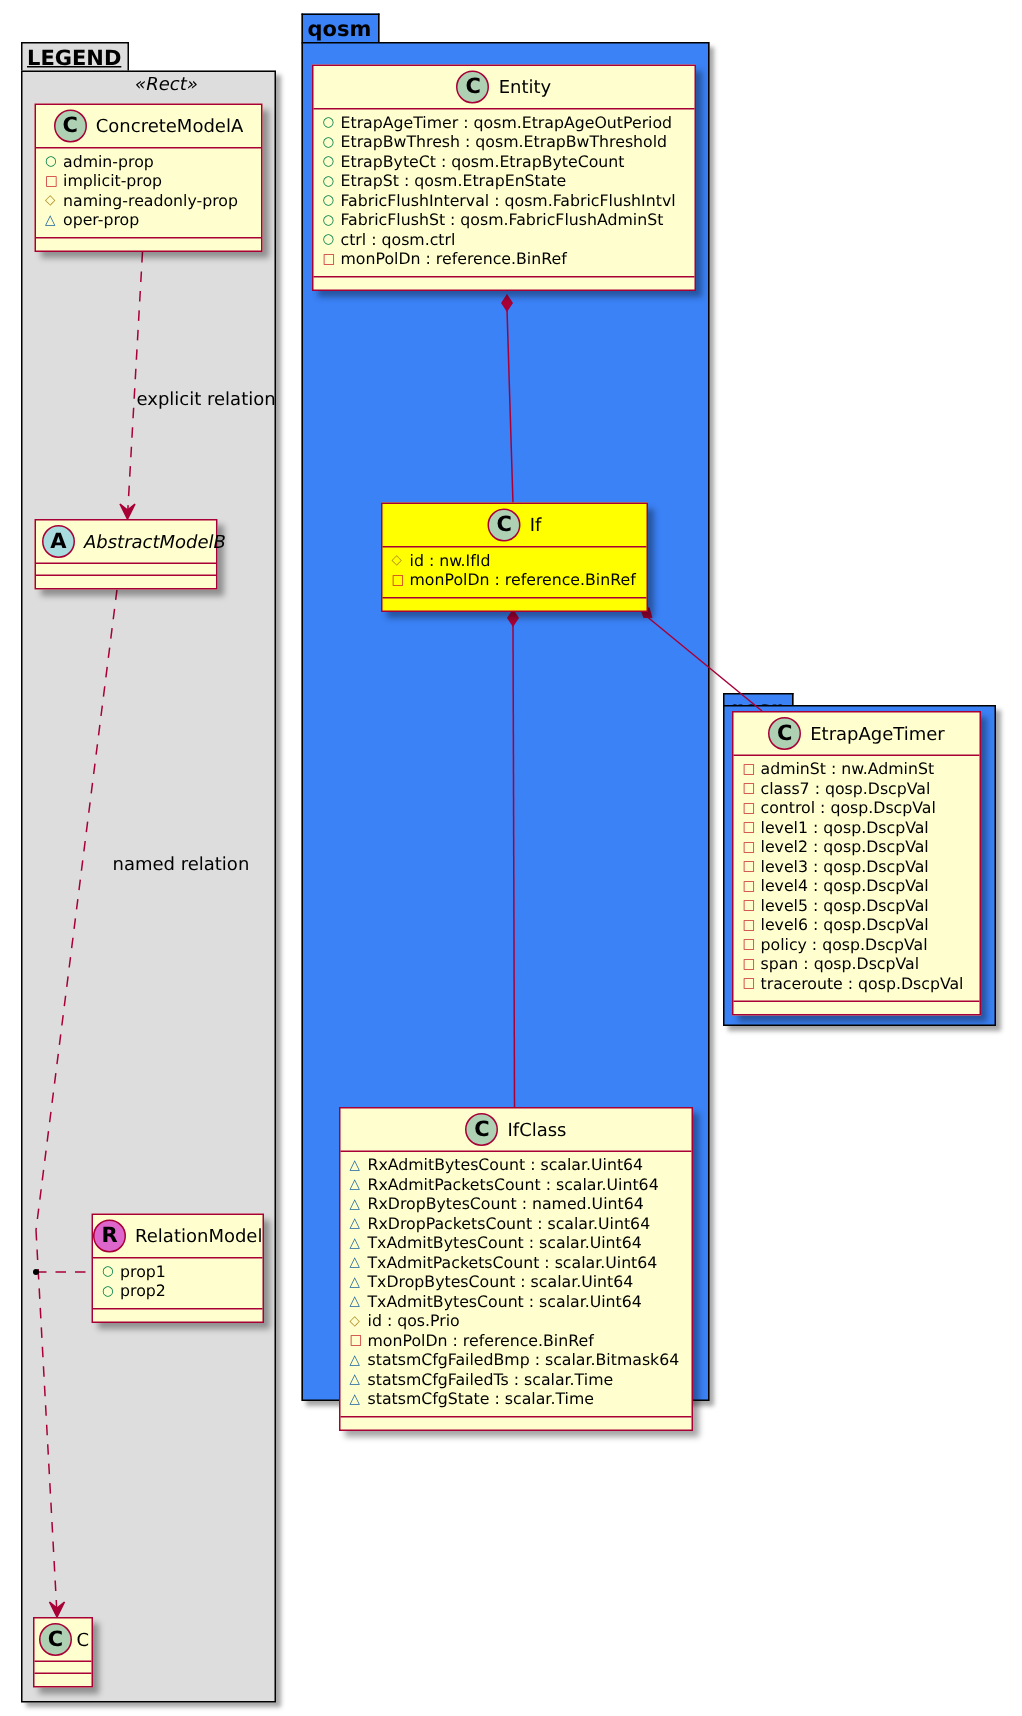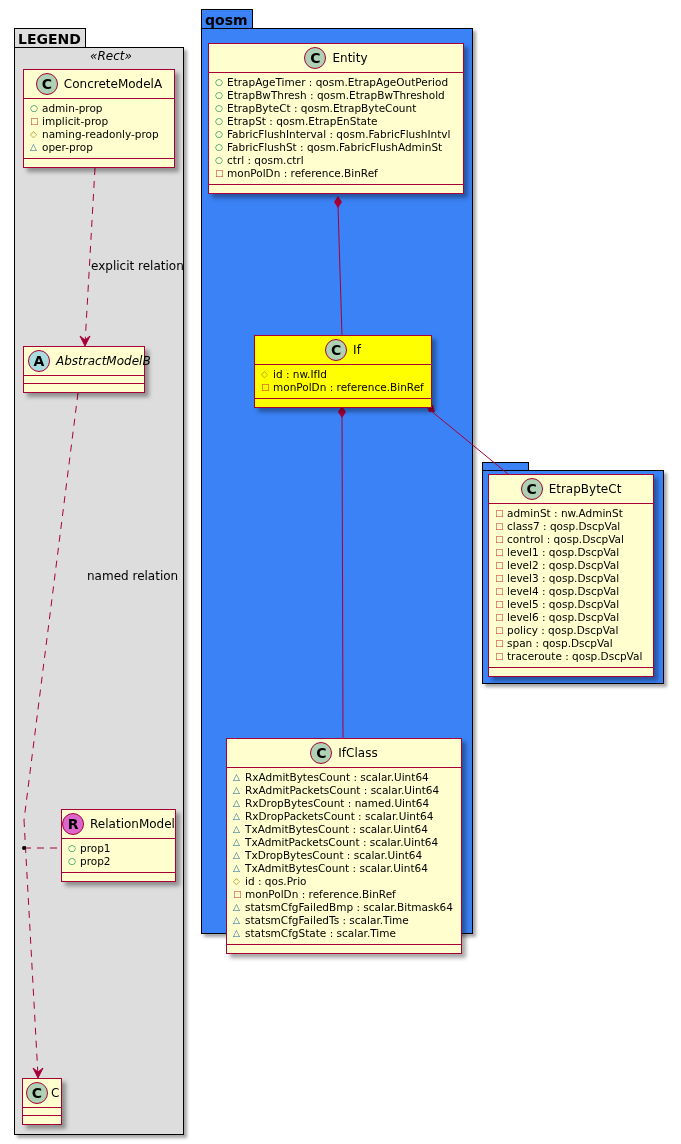--- a/index.html
+++ b/index.html
@@ -37,21 +37,21 @@
   .vis.priv { color:#c82930; }
   .vis.prot { color:#b38d22; }
   .vis.pkgv { color:#1963a0; }
   .italic { font-style:italic; }
   .stereo { font-style:italic; font-size:12px;padding-left:24px; }
   .rel-label { position:absolute; font-size:12px; }
 </style>
 </head>
 <body>
 
-<div class="pkg-tab legend-tab" style="left:14px;top:28px;">LEGEND</div>
+<div class="pkg-tab legend-tab" style="left:14px;top:28px;text-decoration:underline;">LEGEND</div>
 <div class="pkg-body legend-bg" style="left:14px;top:47px;width:168px;height:1086px;">
   <div class="stereo abs" style="left:0;right:0;top:1px;text-align:center;">«Rect»</div>
 </div>
 
 <div class="pkg-tab white-bg" style="left:201px;top:9px;">qosm</div>
 <div class="pkg-body white-bg" style="left:201px;top:28px;width:270px;height:904px;"></div>
 
 <div class="pkg-tab white-bg" style="left:482px;top:451px;margin-top:11px;">qosp</div>
 <div class="pkg-body white-bg" style="left:482px;top:470px;width:180px;height:212px;"></div>
 
@@ -70,21 +70,21 @@
   <path d="M338,196 L342,202 L338,208 L334,202 Z" fill="#a80036"></path>
 
   <line x1="342" y1="415" x2="343" y2="738" stroke="#a80036" stroke-width="1"></line>
   <path d="M342,406 L346,412 L342,418 L338,412 Z" fill="#a80036"></path>
 
   <line x1="430" y1="410" x2="508" y2="474" stroke="#a80036" stroke-width="1"></line>
   <path d="M426,404 L433,405 L435,412 L429,412 Z" fill="#a80036"></path>
 </svg>
 
 <div class="rel-label" style="left:91px;top:259px;">explicit relation</div>
-<div class="rel-label" style="left:75px;top:569px;margin-left:12px;">named relation</div>
+<div class="rel-label" style="left:75px;top:569px;">named relation</div>
 
 <div class="cls" style="left:23px;top:69px;width:150px;">
   <div class="head">
     <span class="badge c">C</span>
     <span>ConcreteModelA</span>
   </div>
   <div class="attrs">
     <div class="attr">
         <span class="vis pub">○</span>
         <span>admin-prop</span>
@@ -259,21 +259,21 @@
         <span class="vis pkgv">△</span>
         <span>statsmCfgState : scalar.Time</span>
       </div>
     </div>
   <div class="ops"></div>
 </div>
 
 <div class="cls" style="left:488px;top:474px;width:164px;">
   <div class="head">
     <span class="badge c">C</span>
-    <span>EtrapByteCt</span>
+    <span>EtrapAgeTimer</span>
   </div>
   <div class="attrs" id="dscp-attrs">
       <div class="attr">
         <span class="vis priv">□</span>
         <span>adminSt : nw.AdminSt</span>
       </div>
       <div class="attr">
         <span class="vis priv">□</span>
         <span>class7 : qosp.DscpVal</span>
       </div>

